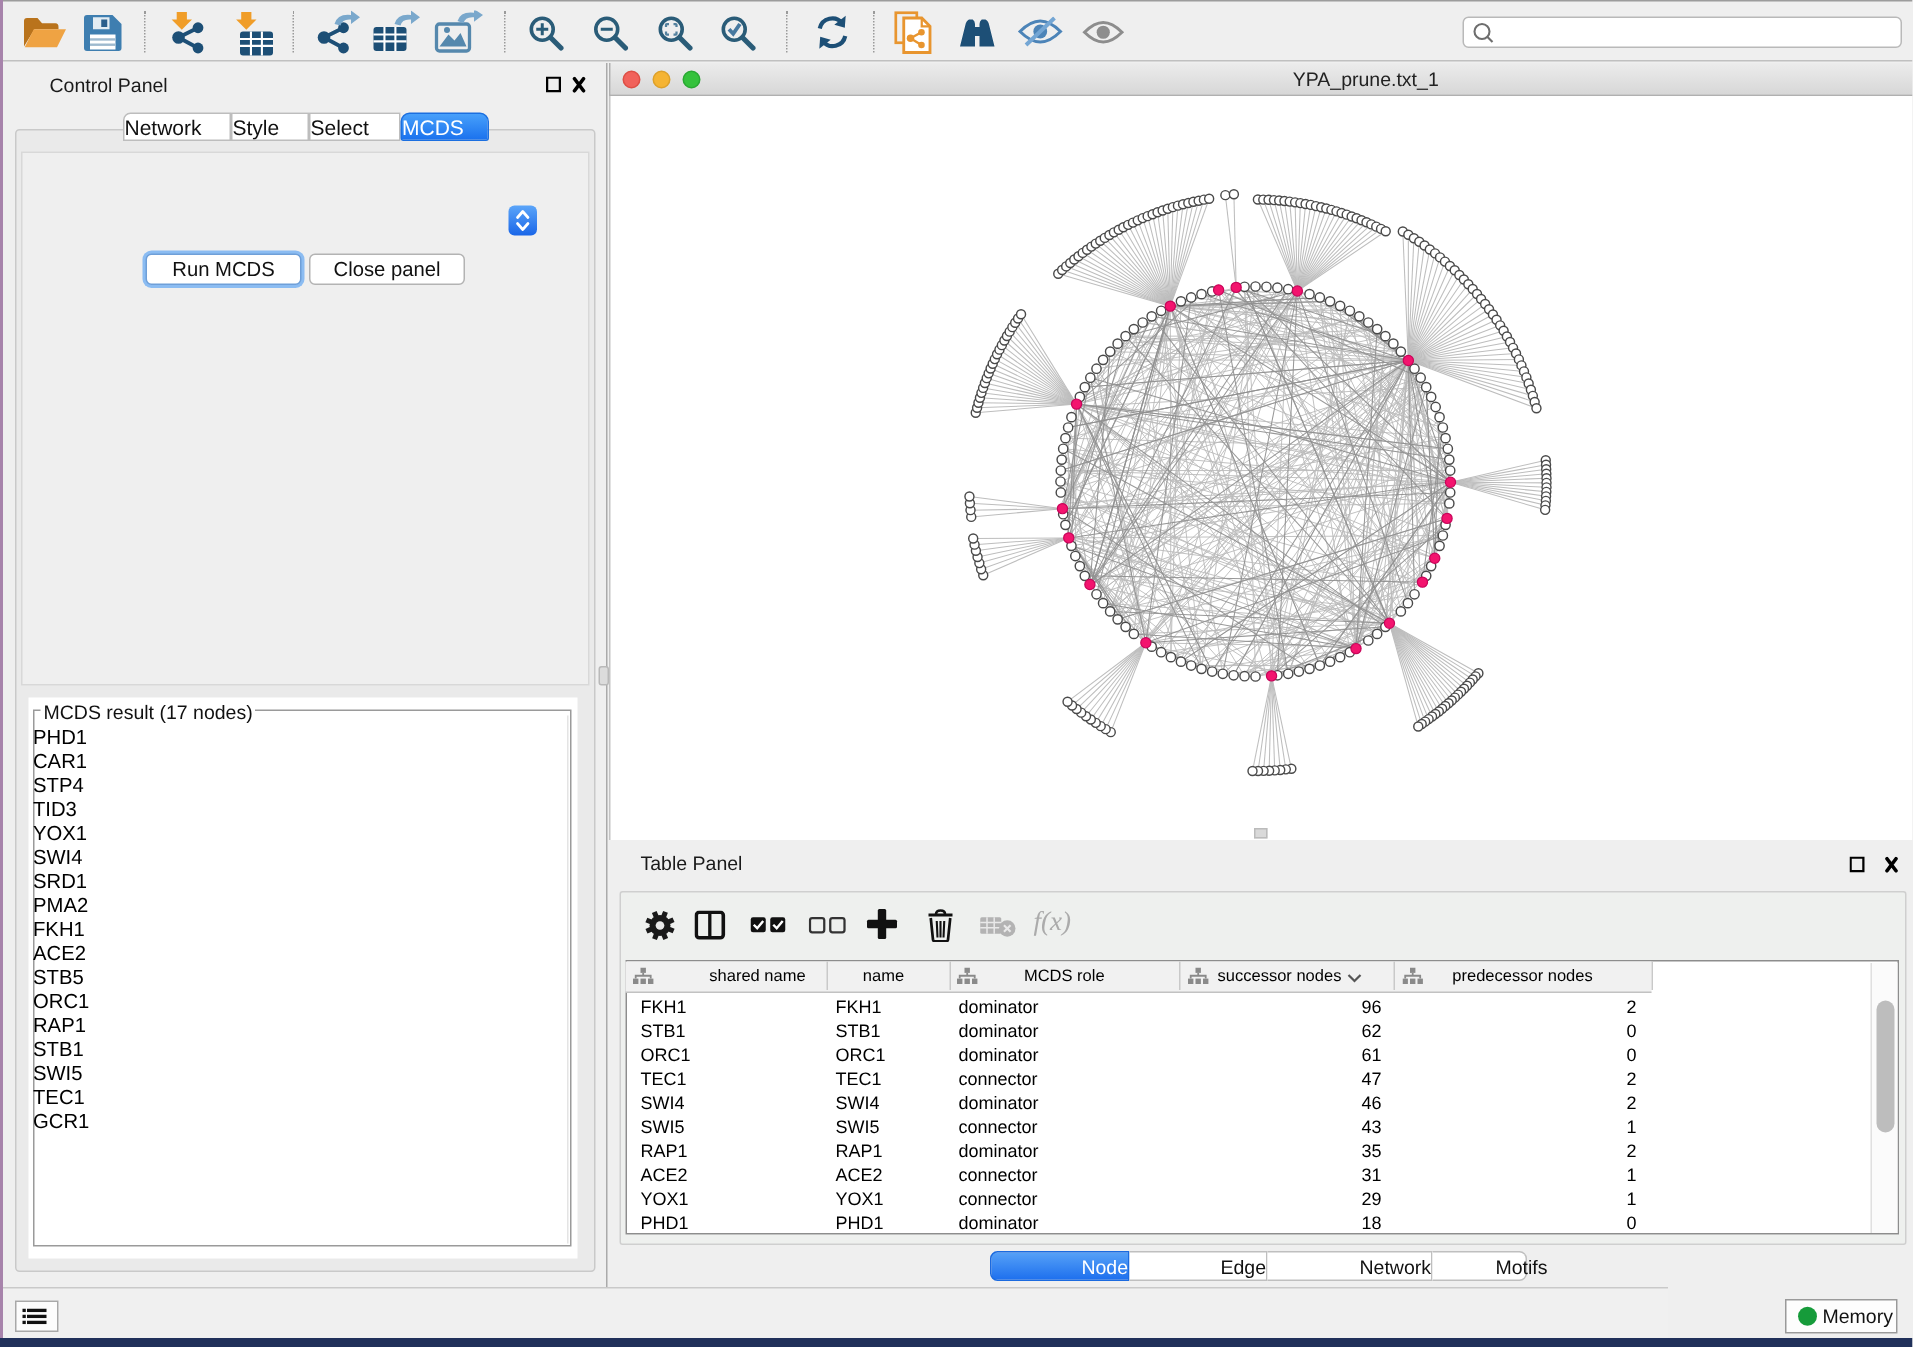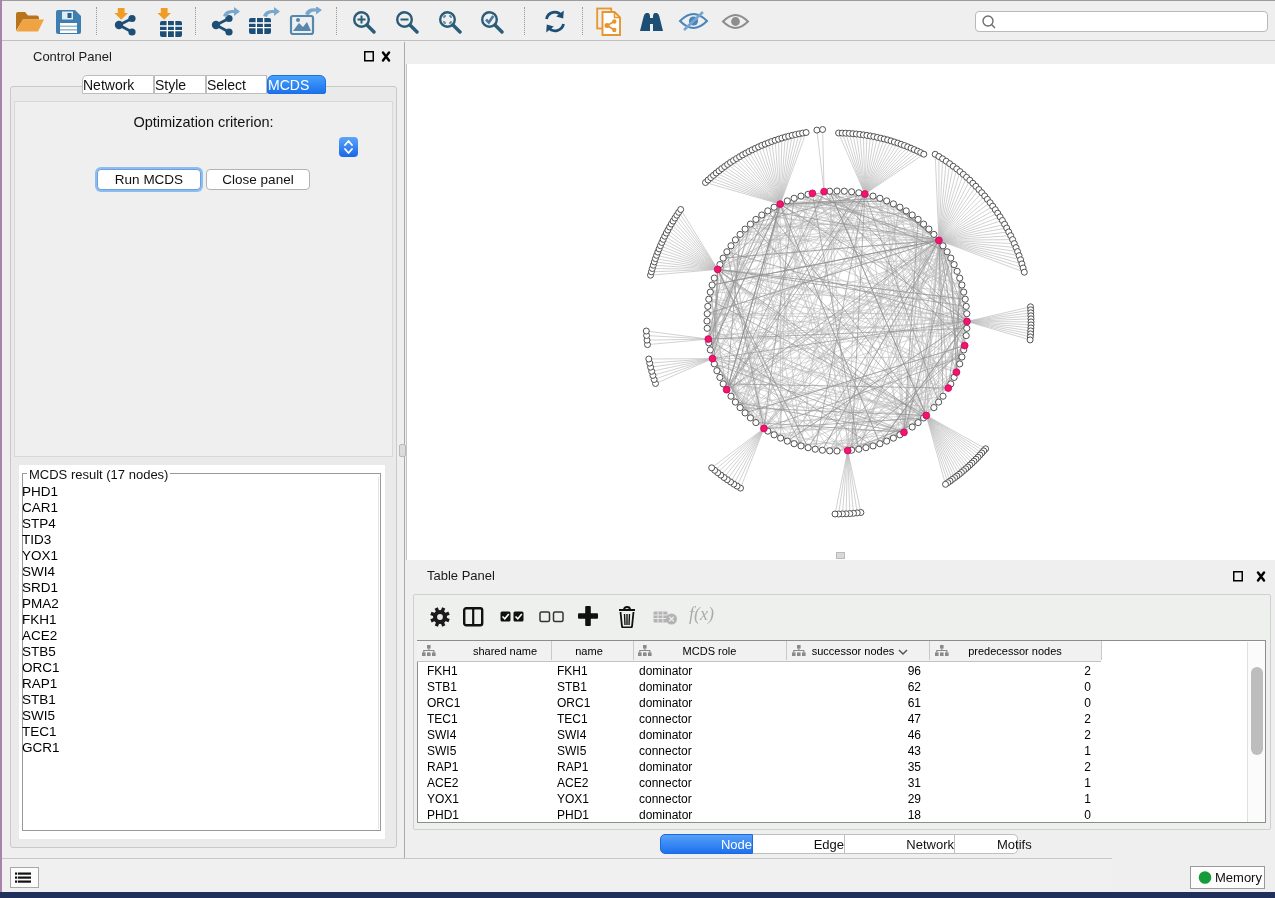--- a/index.html
+++ b/index.html
@@ -166,21 +166,20 @@
   <svg class="abs" style="left:362px;top:9px" width="28" height="11">
       <rect x="0.75" y="0.75" width="8.5" height="9" fill="none" stroke="#000" stroke-width="1.5"></rect>
       <path d="M19 1.5 L25 9.5 M25 1.5 L19 9.5" stroke="#000" stroke-width="2.4" stroke-linecap="round"></path>
     </svg>
   <div id="mcdsOuter"></div>
   <div id="mcdsInner"></div>
   <div class="tab" style="left:80px;width:72px;border-radius:5px 0 0 0">Network</div>
   <div class="tab" style="left:152px;width:52px">Style</div>
   <div class="tab" style="left:204px;width:61px">Select</div>
   <div class="tab" id="tabMCDS" style="left:265px;width:59px">MCDS</div>
-  <div id="optlabel">Optimization criterion:</div>
   <div id="combostep"><svg width="19" height="20">
         <path d="M6 8 L9.5 4 L13 8" fill="none" stroke="#fff" stroke-width="1.8" stroke-linecap="round" stroke-linejoin="round"></path>
         <path d="M6 12 L9.5 16 L13 12" fill="none" stroke="#fff" stroke-width="1.8" stroke-linecap="round" stroke-linejoin="round"></path>
       </svg></div>
   <div class="btn" id="runbtn">Run MCDS</div>
   <div class="btn" id="closebtn">Close panel</div>
   <div id="mcdsResult">
     <div id="fieldborder"></div>
     <div id="fieldlegend">MCDS result (17 nodes)</div>
     <div id="mcdslist">
@@ -200,20 +199,26 @@
         <div>STB1</div>
         <div>SWI5</div>
         <div>TEC1</div>
         <div>GCR1</div>
       </div>
     <div style="position:absolute;right:6px;top:12px;width:1px;height:352px;background:#e4e4e4"></div>
   </div>
   <div style="position:absolute;left:397px;top:402px;width:7px;height:13px;background:#dcdcdc;border:1px solid #b9b9b9;border-radius:2px"></div>
 </div>
 <div id="netpane">
+  <div id="nettitle">
+    <div class="tl" style="left:7.5px;background:#f1625b;border:0.5px solid #dd4f45"></div>
+    <div class="tl" style="left:27.5px;background:#f5b433;border:0.5px solid #dda12b"></div>
+    <div class="tl" style="left:47.5px;background:#35c23c;border:0.5px solid #2aa833"></div>
+    <div style="position:absolute;left:0;width:869px;top:3px;text-align:center;font-size:13px;color:#222"><span style="position:relative;left:69px">YPA_prune.txt_1</span></div>
+  </div>
   <div id="netcanvas"></div>
   <div style="position:absolute;left:430px;top:510px;width:9px;height:7px;background:#d9d9d9;border:1px solid #bbb"></div>
 </div>
 <svg width="869" height="489" style="position:absolute;left:406px;top:64px">
     <g stroke="#a9a9a9" stroke-width="0.6" opacity="0.8">
       <line x1="374.2" y1="140.1" x2="527.9" y2="343.6"></line>
       <line x1="374.2" y1="140.1" x2="544.8" y2="194.1"></line>
       <line x1="374.2" y1="140.1" x2="473.9" y2="379.7"></line>
       <line x1="374.2" y1="140.1" x2="301.2" y2="264.3"></line>
       <line x1="374.2" y1="140.1" x2="473.9" y2="134.3"></line>

